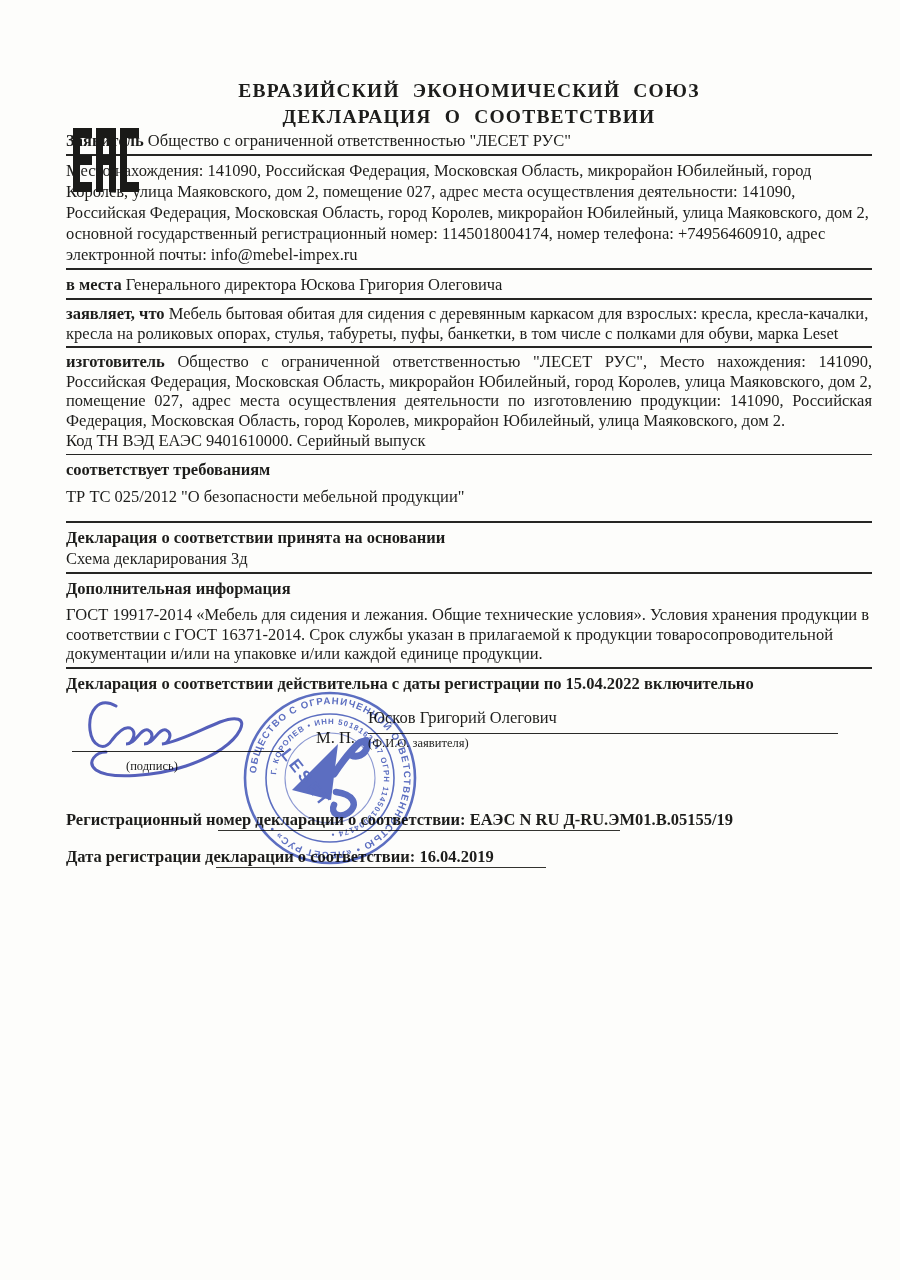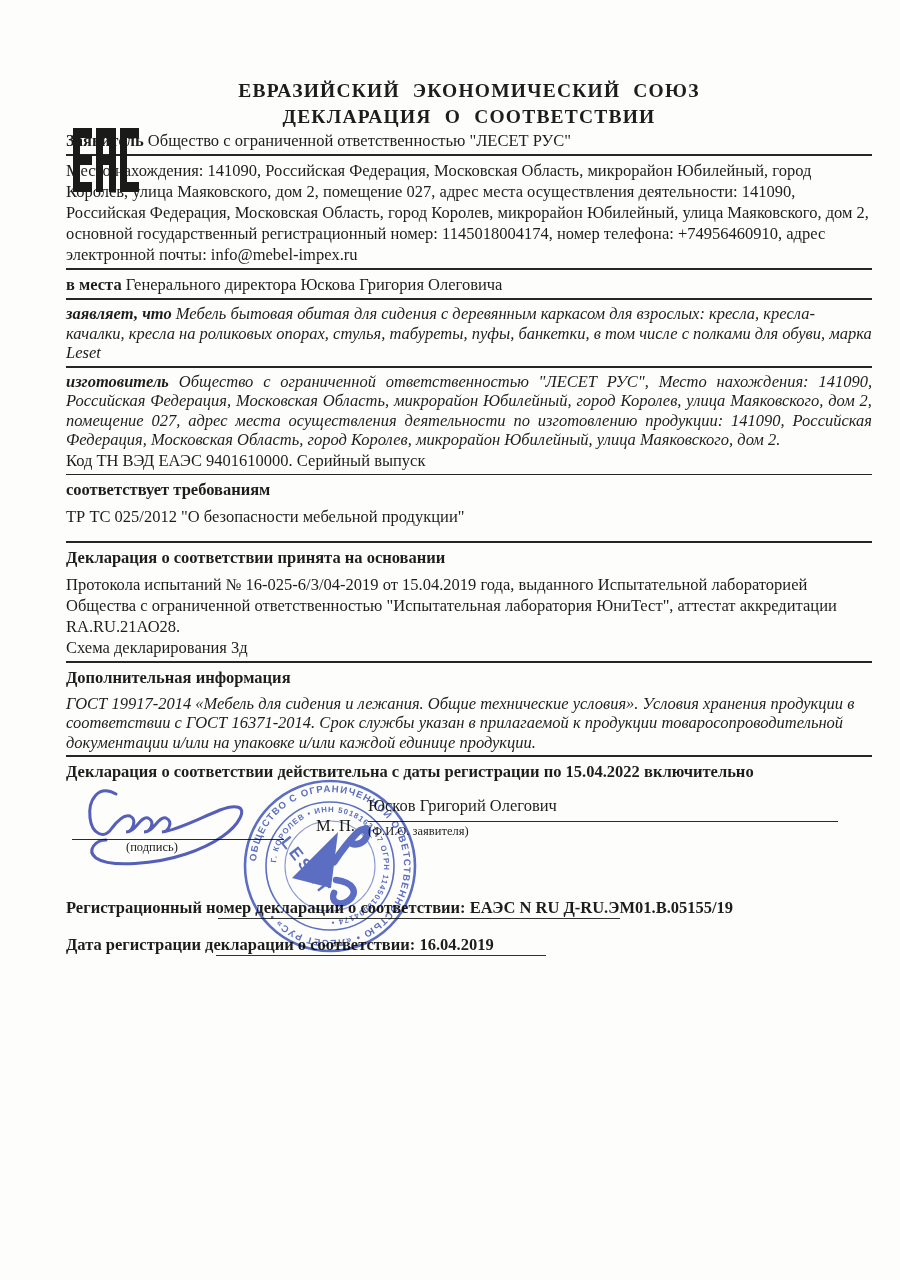--- a/index.html
+++ b/index.html
@@ -32,38 +32,38 @@
   }
   p{margin:0;}
   .row{font-size:16.5px;line-height:21px;}
   .para{font-size:16.5px;line-height:21px;}
   .just{text-align:justify;}
   b{font-weight:bold;}
   .rule{border:none;border-top:2px solid #262624;height:0;margin:3px 0 4px 0;}
   .rule.thin{border-top-width:1.5px;}
   .mt-app{}
   .gap6{margin-top:6px;}
-  .tight{line-height:19.5px;font-style:italic;}
+  .tight{line-height:19.5px;}
   .sig-area{
     position:relative;
     height:110px;
     margin-top:2px;
   }
   .sig-svg{position:absolute;left:2px;top:-2px;z-index:2;mix-blend-mode:multiply;}
   .stamp-svg{position:absolute;left:176px;top:-6px;z-index:3;mix-blend-mode:multiply;opacity:.92;}
   .mp-label{
     position:absolute;left:250px;top:32px;
     font-size:16.5px;z-index:1;
   }
   .sig-line-left{
     position:absolute;left:6px;top:55px;width:212px;
     border-top:1.6px solid #2a2a28;
   }
   .sig-caption-left{
-    position:absolute;left:60px;top:56px;
+    position:absolute;left:60px;top:63px;
     font-size:12.5px;color:#222;
   }
   .name-block{
     position:absolute;left:302px;top:12px;width:470px;
     text-align:left;
   }
   .name-line{border-top:1.6px solid #2a2a28;margin-top:5px;}
   .name-caption{font-size:12.5px;margin-top:2px;}
   .signatory{font-size:16.5px;}
   .footer-row{
@@ -124,21 +124,20 @@
 
   <p class="row">Код ТН ВЭД ЕАЭС 9401610000. Серийный выпуск</p>
   <div class="rule thin"></div>
 
   <p class="row"><b>соответствует требованиям</b></p>
   <p class="row gap6">ТР ТС 025/2012 "О безопасности мебельной продукции"</p>
 
   <div class="rule" style="margin-top:14px;"></div>
 
   <p class="row"><b>Декларация о соответствии принята на основании</b></p>
-  <p class="para gap6">Протокола испытаний № 16-025-6/3/04-2019 от 15.04.2019 года, выданного Испытательной лабораторией Общества с ограниченной ответственностью "Испытательная лаборатория ЮниТест", аттестат аккредитации RA.RU.21АО28.</p>
   <p class="row">Схема декларирования 3д</p>
   <div class="rule"></div>
 
   <p class="row"><b>Дополнительная информация</b></p>
   <p class="para tight gap6">ГОСТ 19917-2014 «Мебель для сидения и лежания. Общие технические условия».  Условия хранения продукции в соответствии с ГОСТ 16371-2014. Срок службы указан  в прилагаемой  к продукции товаросопроводительной документации и/или на упаковке и/или каждой единице продукции.</p>
   <div class="rule"></div>
 
   <p class="row"><b>Декларация о соответствии  действительна с даты регистрации по 15.04.2022 включительно</b></p>
 
   <div class="sig-area">

